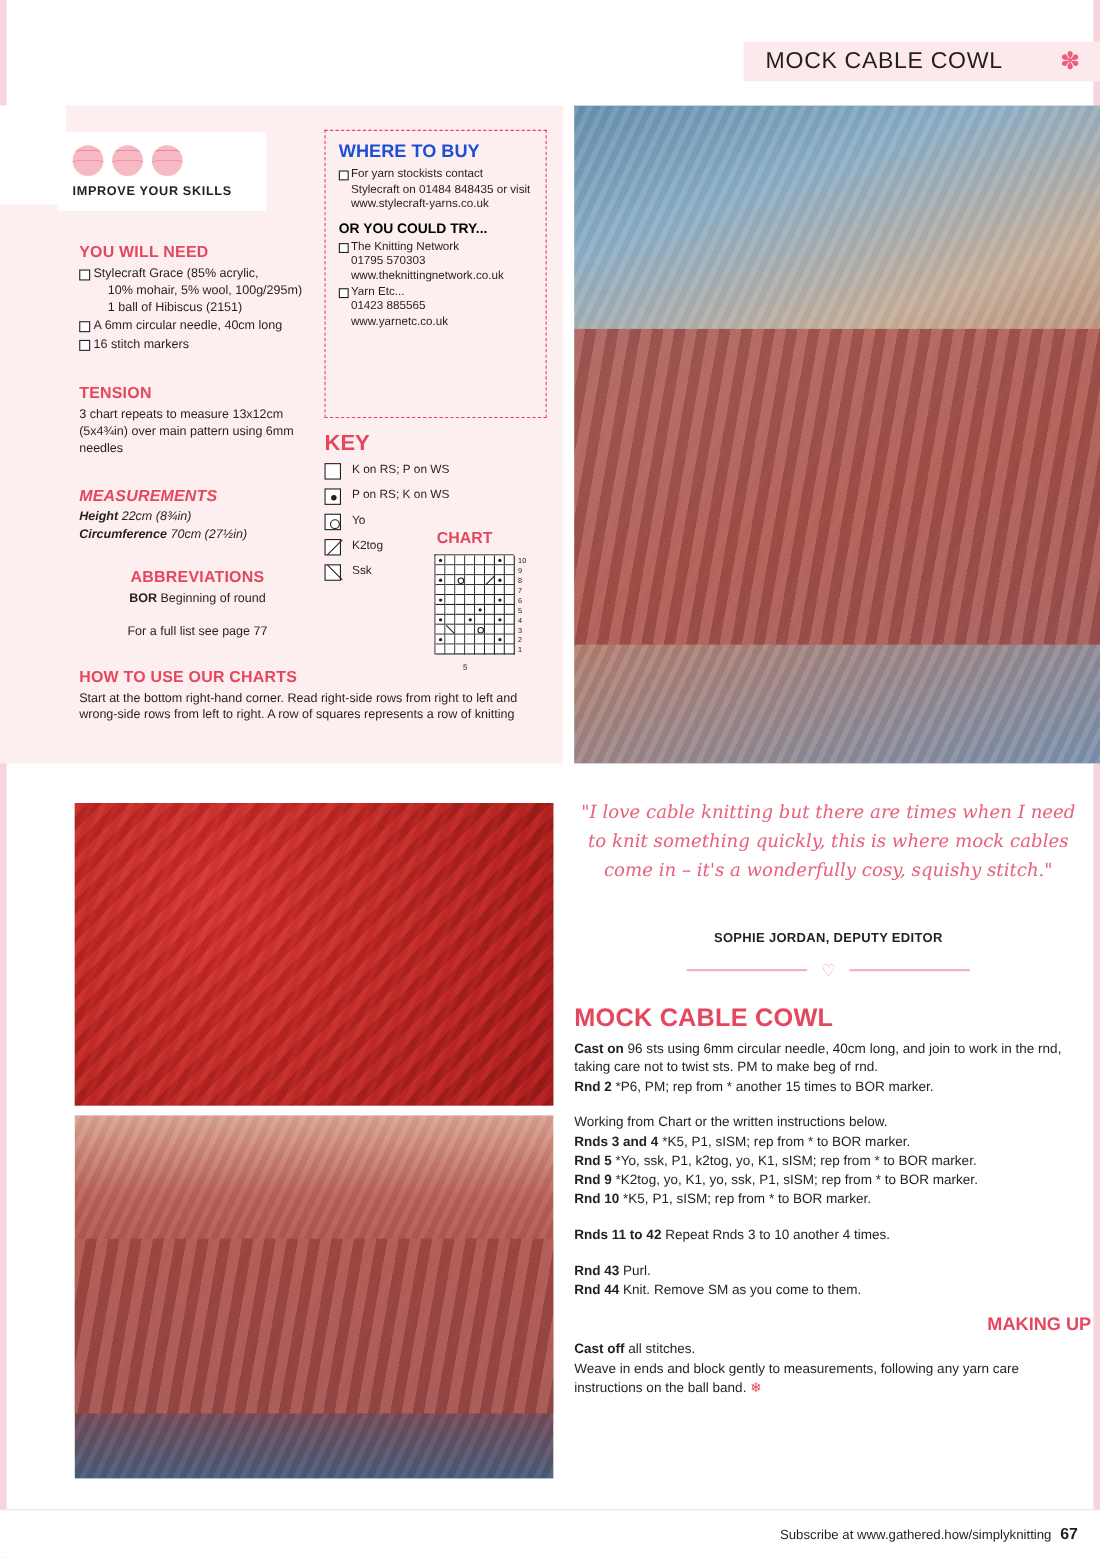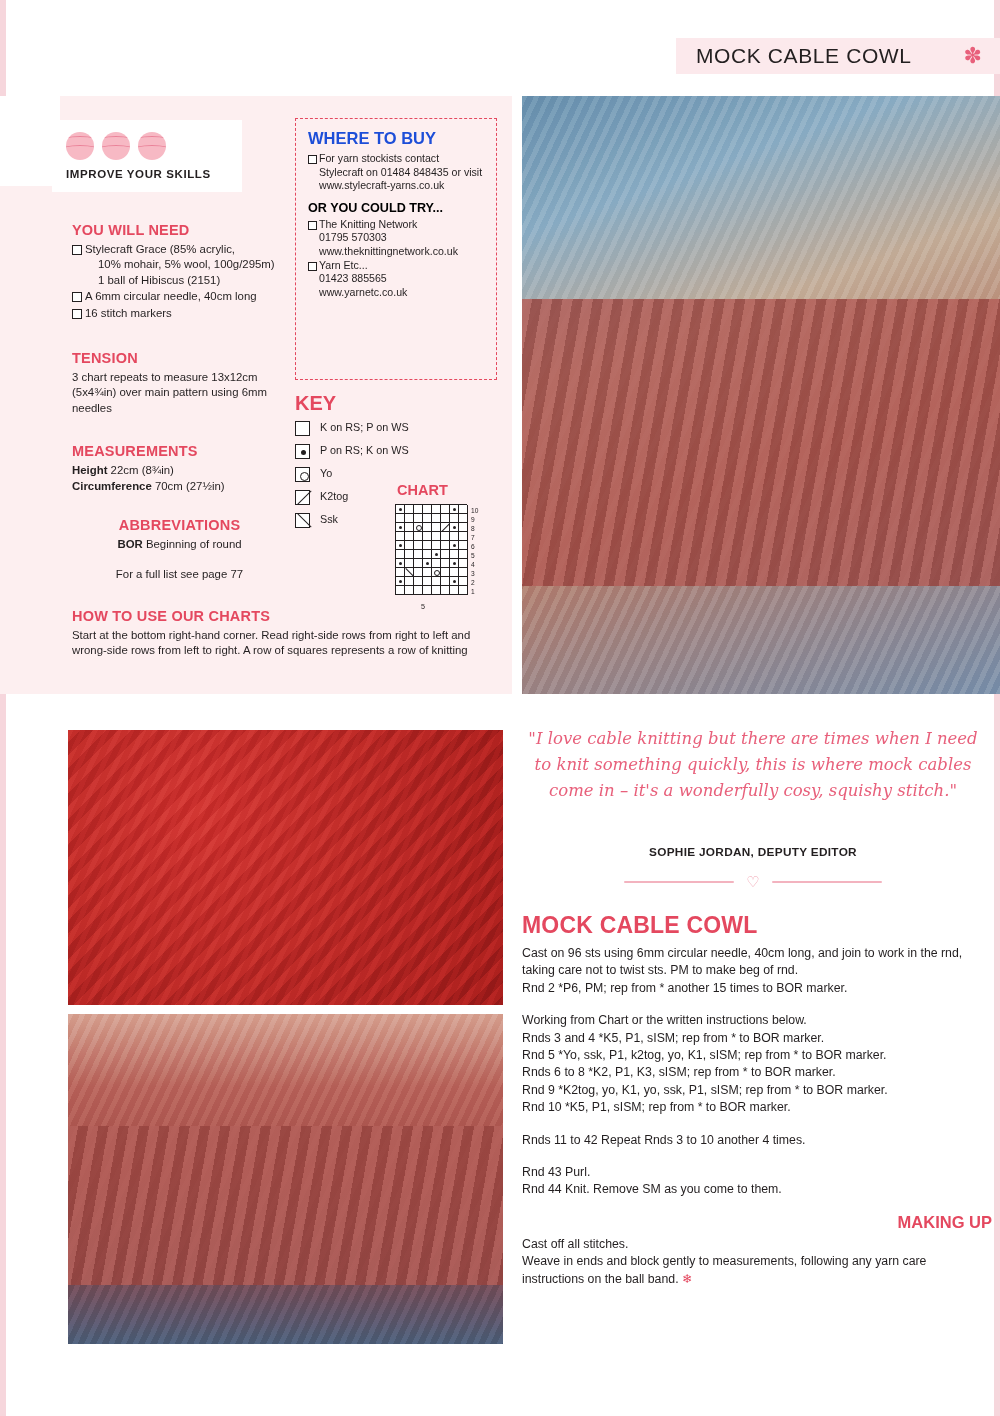--- a/index.html
+++ b/index.html
@@ -61,21 +61,21 @@
   ul.ck { list-style:none; margin:0; padding:0; }
   ul.ck li { position:relative; padding-left:13px; margin-bottom:1px; }
   ul.ck li:before {
     content:""; position:absolute; left:0; top:3px; width:8px; height:8px;
     border:1px solid #231f20; background:#fff;
   }
   .sub { padding-left:13px; display:block; }
 
   #sec-need { top:222px; }
   #sec-tension { top:350px; }
-  #sec-meas { top:443px; }
+  #sec-meas { top:443px;font-style:italic; }
   #sec-abbr { top:517px;text-align:center; }
   #sec-charts { top:608px; width:430px; }
 
   .meas-line { font-size:11.4px; line-height:15.6px; }
   .meas-line b { font-weight:bold; }
 
   
   .wtb {
     position:absolute; left:295px; top:118px; width:202px; height:262px;
     border:1.2px dashed #e4485f; background:#fdeff0;
@@ -179,21 +179,21 @@
   .divider-heart:before, .divider-heart:after {
     content:""; width:110px; height:1.4px; background:#f3b3bf; margin:0 12px; border-radius:2px;
   }
 
   
   .pattern { position:absolute; left:522px; top:912px; width:470px; }
   .pattern h2 { margin:0 0 6px 0; font-size:23px; color:#e4485f; font-weight:bold; letter-spacing:.2px; }
   .pattern h3 { margin:14px 0 4px 0; font-size:16.5px; color:#e4485f; font-weight:bold;text-align:right; }
   .pattern p { margin:0 0 0 0; font-size:12.3px; line-height:17.4px; }
   .pattern p.gap { margin-top:15px; }
-  .pattern b { font-weight:normal; }
+  .pattern b { font-weight:bold; }
   .flower { color:#e4485f; }
 
   
   .footer {
     position:absolute; left:0; bottom:0; width:1000px; height:44px;
     border-top:1px solid #eedfe2; background:#fff;
     display:flex; align-items:center; justify-content:flex-end; padding-right:20px;
     font-size:12px; color:#231f20;
   }
   .footer .pg { font-weight:bold; font-size:14.5px; margin-left:8px; }
@@ -427,28 +427,31 @@
   <div class="divider-heart">♡</div>
 
   <div class="pattern">
     <h2>MOCK CABLE COWL</h2>
     <p><b>Cast on</b> <span>96 sts using 6mm circular needle, 40cm long, and join to work in the rnd, taking care not to twist sts. PM to make beg of rnd.</span></p>
     <p><b>Rnd 2</b> *P6, PM; rep from * another 15 times to BOR marker.</p>
 
     <p class="gap">Working from Chart or the written instructions below.</p>
     <p><b>Rnds 3 and 4</b> *K5, P1, sISM; rep from * to BOR marker.</p>
     <p><b>Rnd 5</b> *Yo, ssk, P1, k2tog, yo, K1, sISM; rep from * to BOR marker.</p>
-    <p><b>Rnds 6 to 8</b> *K2, P1, K3, sISM; rep from * to BOR marker.</p>
     <p><b>Rnd 9</b> *K2tog, yo, K1, yo, ssk, P1, sISM; rep from * to BOR marker.</p>
     <p><b>Rnd 10</b> *K5, P1, sISM; rep from * to BOR marker.</p>
 
     <p class="gap"><b>Rnds 11 to 42</b> Repeat Rnds 3 to 10 another 4 times.</p>
 
     <p class="gap"><b>Rnd 43</b> Purl.</p>
     <p><b>Rnd 44</b> Knit. Remove SM as you come to them.</p>
 
     <h3>MAKING UP</h3>
     <p><b>Cast off</b> all stitches.</p>
     <p><span>Weave in ends and block gently to measurements, following any yarn care instructions on the ball band.</span> <span class="flower">❄</span></p>
   </div>
 
+  <div class="footer">
+    <span>Subscribe at www.gathered.how/simplyknitting</span>
+    <span class="pg">67</span>
+  </div>
 
 </div>
 
 </body></html>

